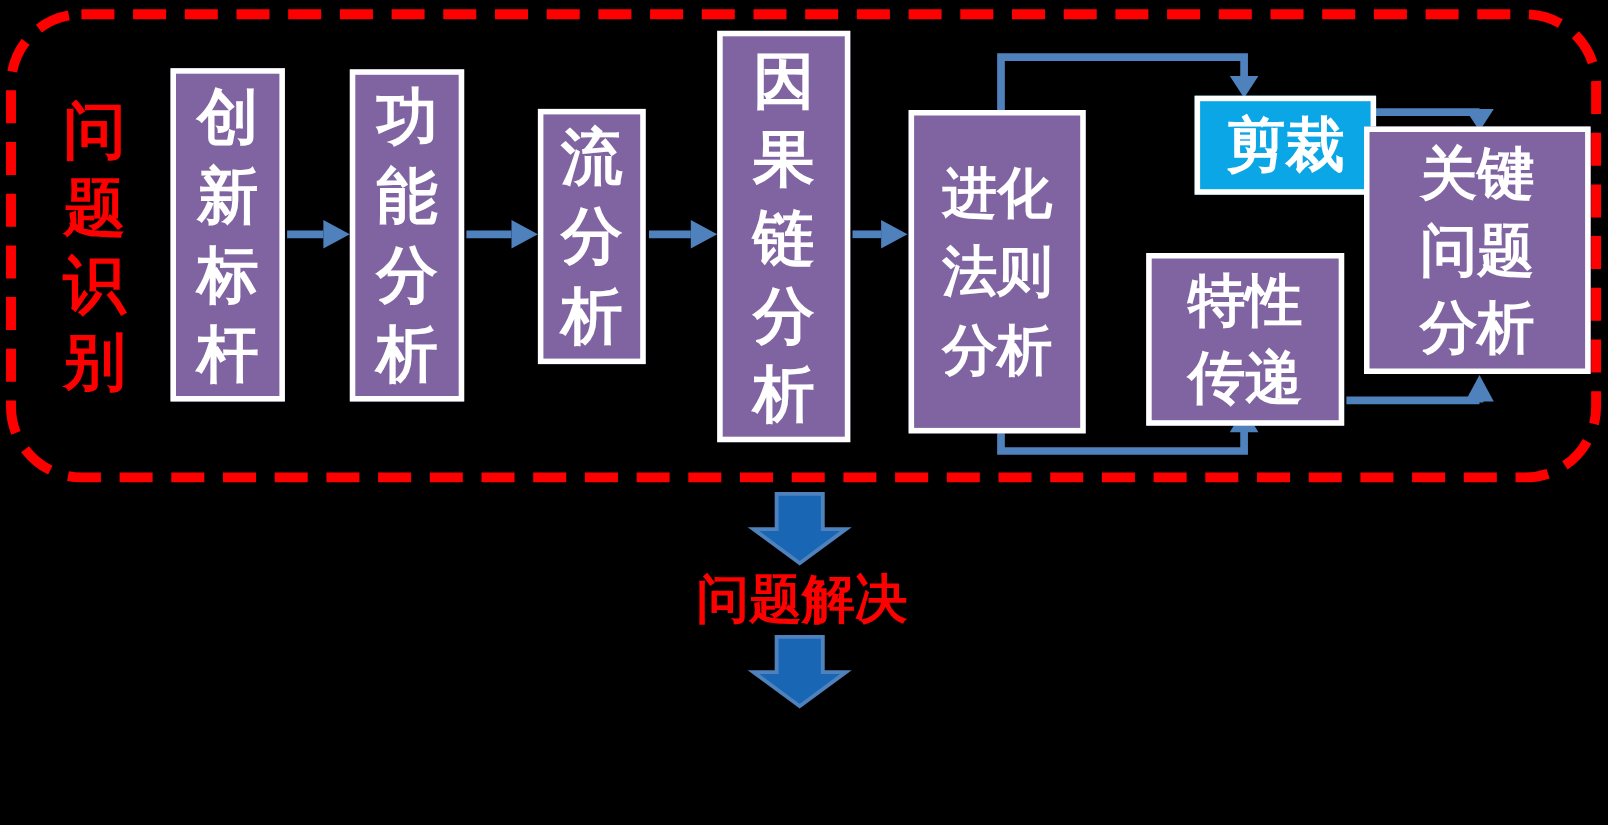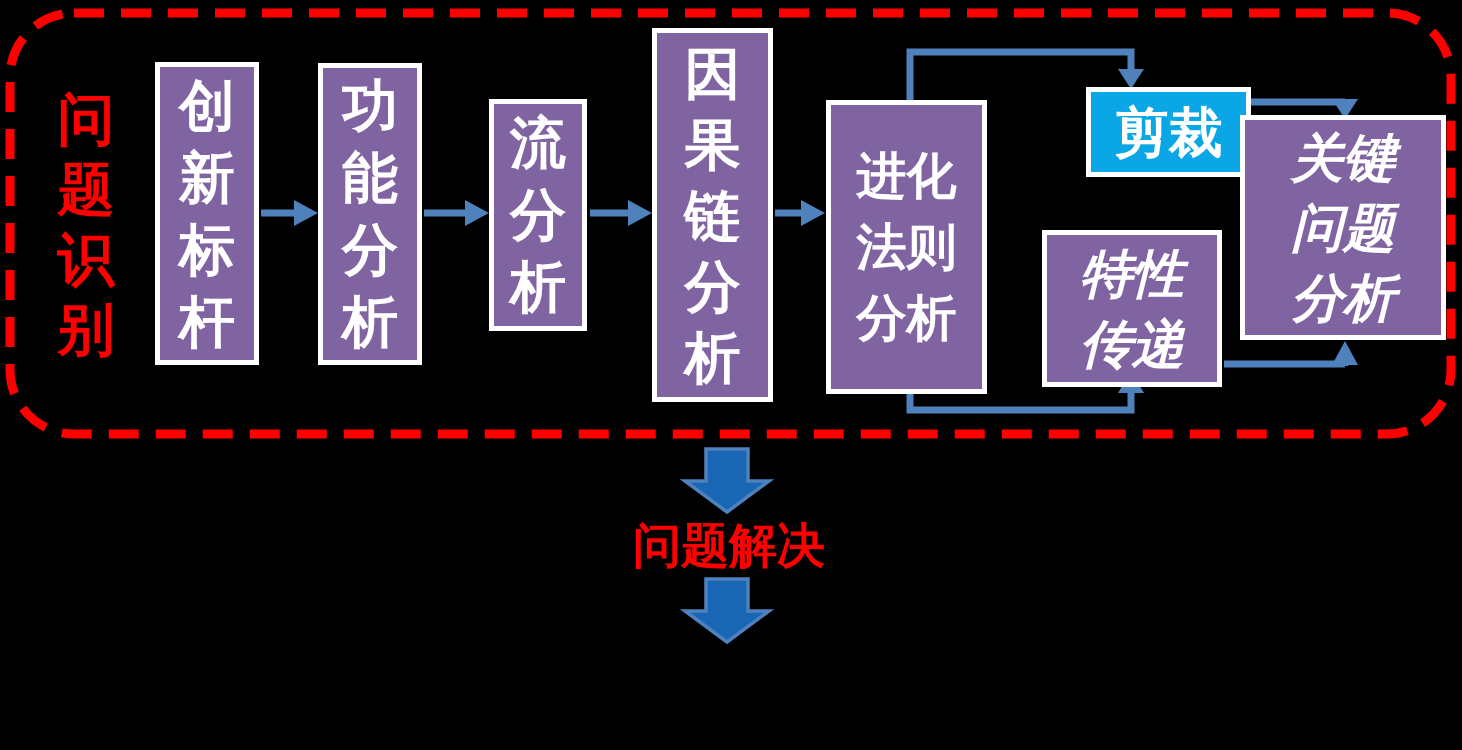--- a/index.html
+++ b/index.html
@@ -17,21 +17,21 @@
     background:#8064A2;
     border:5px solid #FFFFFF;
     color:#FFFFFF;
     font-weight:bold;
     display:flex;align-items:center;justify-content:center;
     text-align:center;
     white-space:pre-line;
   }
   .box.cyan{background:#0AA6E6;}
   .vtext{font-size:56px;line-height:72px;letter-spacing:0;}
-  .vtext-sm{font-size:52px;line-height:70px;font-style:italic;}
+  .vtext-sm{font-size:52px;line-height:70px;}
   .redlabel{
     position:absolute;
     color:#FF0000;
     font-weight:bold;
     text-align:center;
     white-space:pre-line;
   }
   #stage-label{left:46px;top:84px;width:80px;font-size:57px;line-height:70px;}
   #problem-solving{left:564px;top:515px;width:330px;font-size:48px;line-height:62px;}
   #concept-verification{left:564px;top:645px;width:330px;font-size:58px;line-height:62px;}

